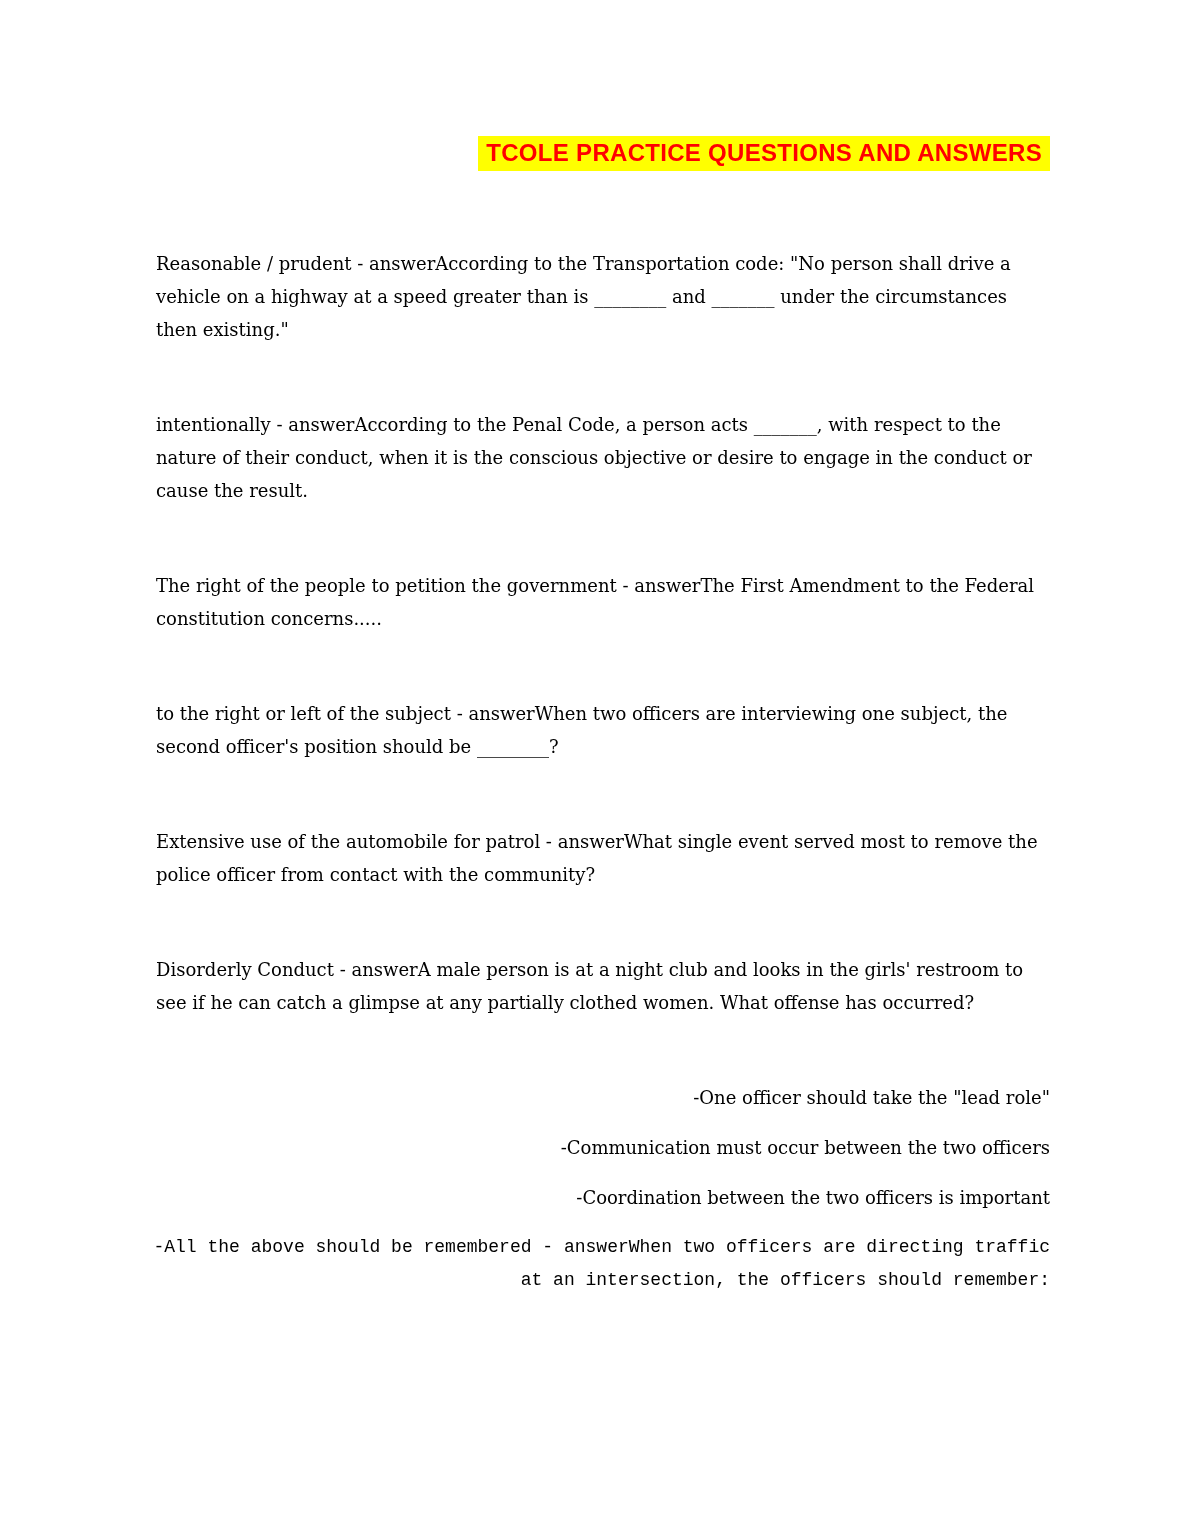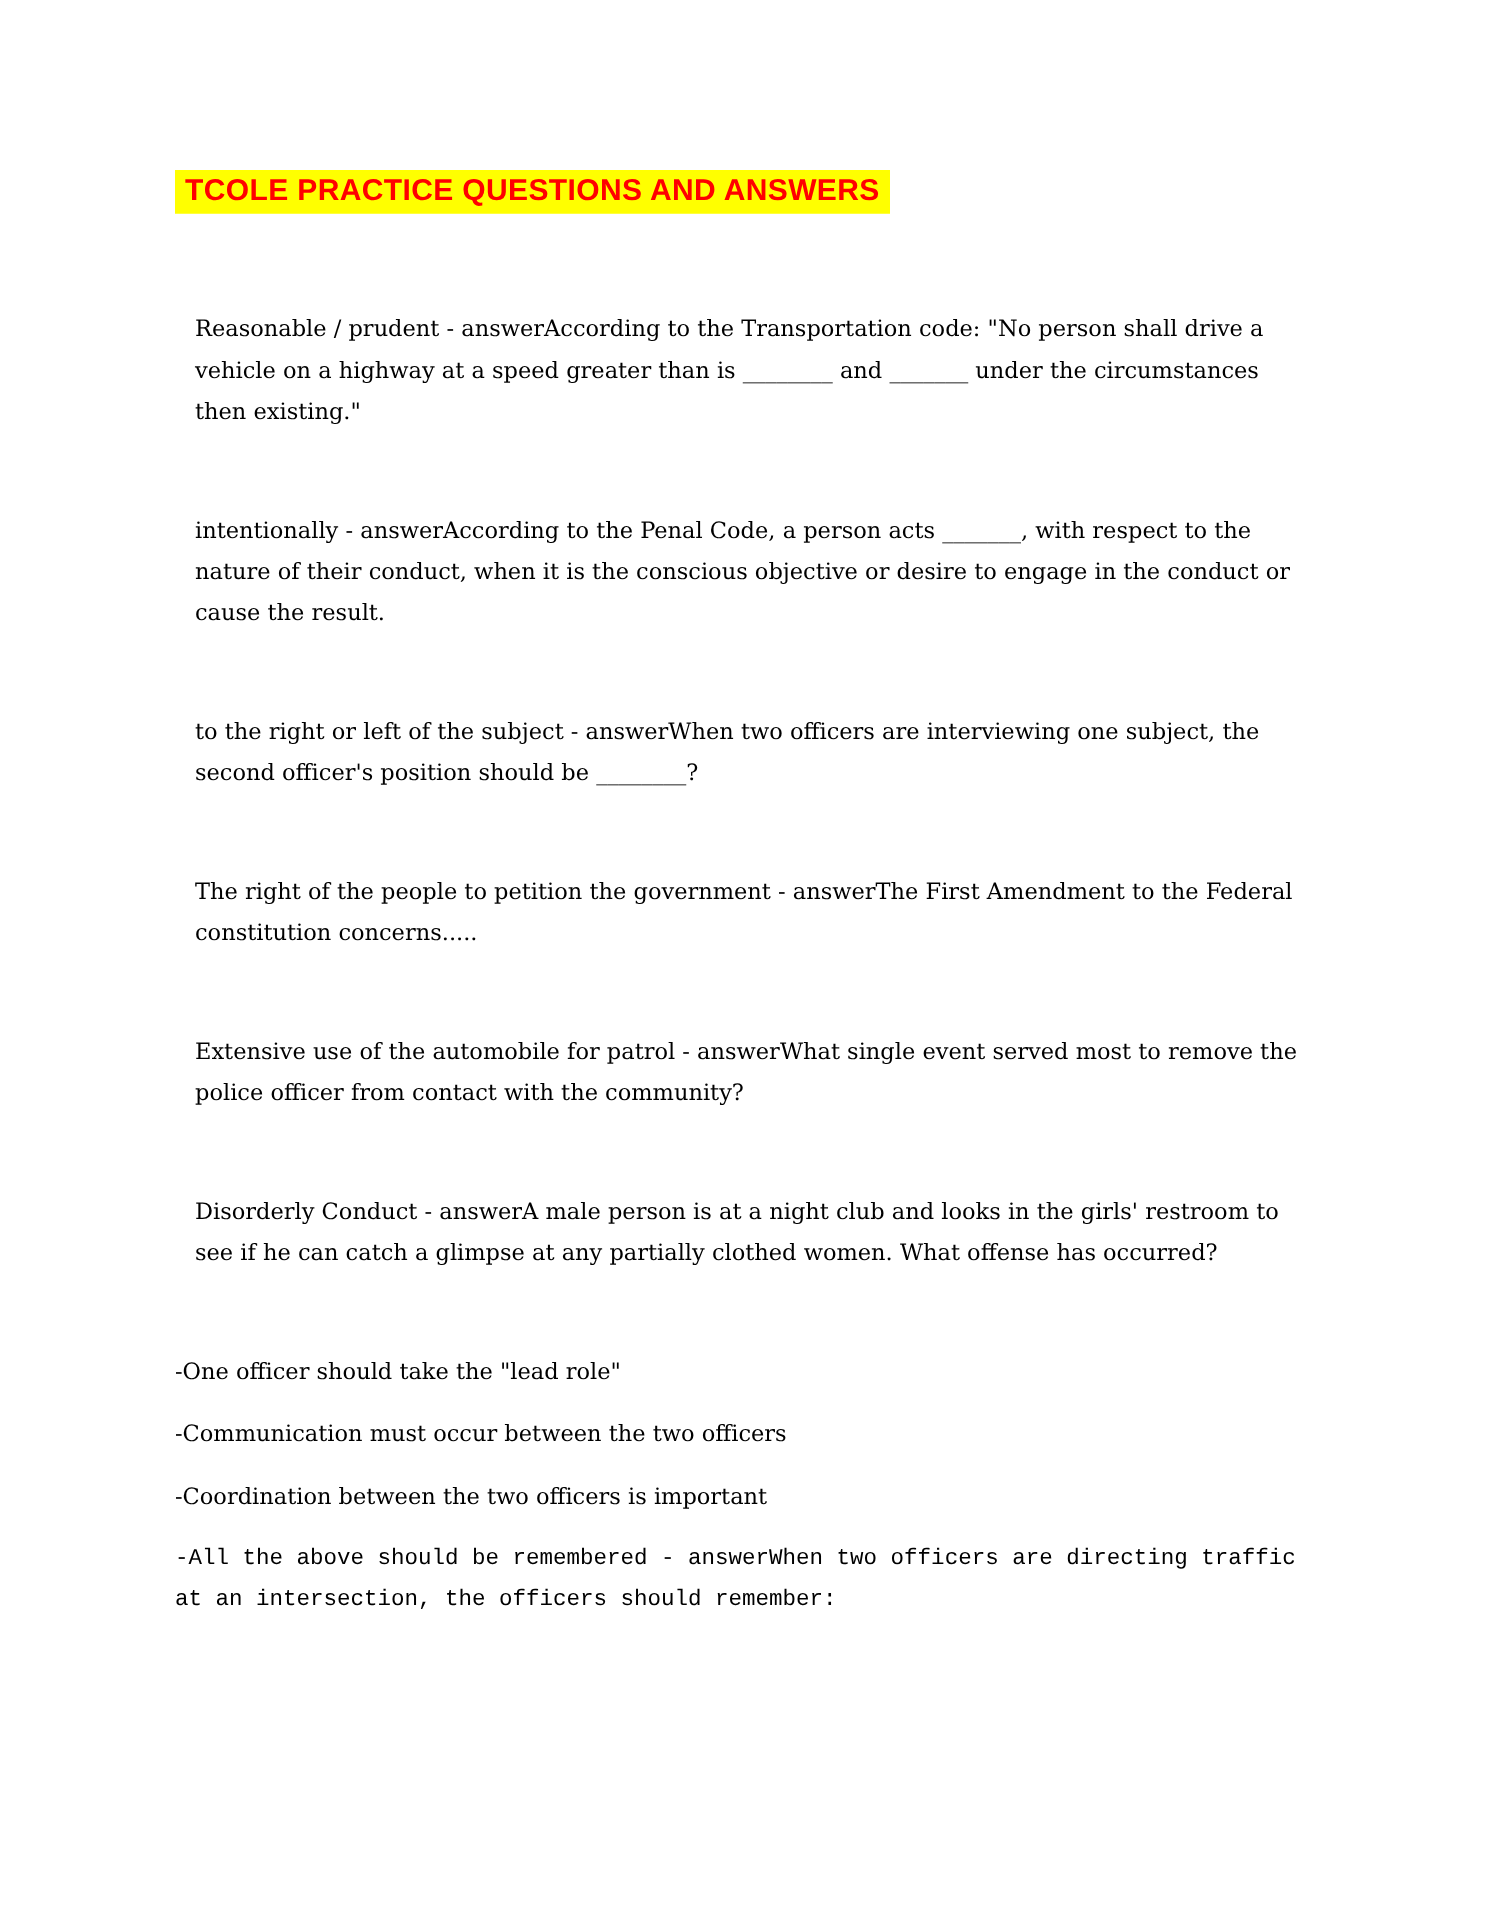--- a/index.html
+++ b/index.html
@@ -15,61 +15,62 @@
     background: #ffffff;
     box-sizing: border-box;
     padding: 136px 140px 0 140px;
     font-family: "DejaVu Serif", serif;
     font-size: 18px;
     line-height: 33px;
     color: #000000;
     overflow: hidden;
   }
   .title-row {
-    text-align: left;
+    text-align: right;
     margin: 0 0 76px 0;
     line-height: 1;
   }
   .title-highlight {
     display: inline-block;
     background: #ffff00;
     color: #ff0000;
     font-family: "Liberation Sans", sans-serif;
     font-weight: bold;
     font-size: 24px;
     letter-spacing: 0.3px;
     padding: 5px 8px 6px 8px;
   }
   p.qa {
     margin: 0 0 62px 16px;
   }
   p.list-line {
     margin: 0 0 17px 0;
+    text-align: right;
   }
   p.list-line.last {
     margin-bottom: 0;
     font-family: Liberation Mono, monospace;
   }
 </style>
 </head>
 <body>
 
 <div class="page">
 
   <div class="title-row">
     <span class="title-highlight">TCOLE PRACTICE QUESTIONS AND ANSWERS</span>
   </div>
 
   <p class="qa">Reasonable / prudent - answerAccording to the Transportation code: "No person shall drive a vehicle on a highway at a speed greater than is ________ and _______ under the circumstances then existing."</p>
 
   <p class="qa">intentionally - answerAccording to the Penal Code, a person acts _______, with respect to the nature of their conduct, when it is the conscious objective or desire to engage in the conduct or cause the result.</p>
 
+  <p class="qa">The right of the people to petition the government - answerThe First Amendment to the Federal constitution concerns.....</p>
+
   <p class="qa">to the right or left of the subject - answerWhen two officers are interviewing one subject, the second officer's position should be ________?</p>
-
-  <p class="qa">The right of the people to petition the government - answerThe First Amendment to the Federal constitution concerns.....</p>
 
   <p class="qa">Extensive use of the automobile for patrol - answerWhat single event served most to remove the police officer from contact with the community?</p>
 
   <p class="qa">Disorderly Conduct - answerA male person is at a night club and looks in the girls' restroom to see if he can catch a glimpse at any partially clothed women. What offense has occurred?</p>
 
 
   <p class="list-line">-One officer should take the "lead role"</p>
 
   <p class="list-line">-Communication must occur between the two officers</p>
 

